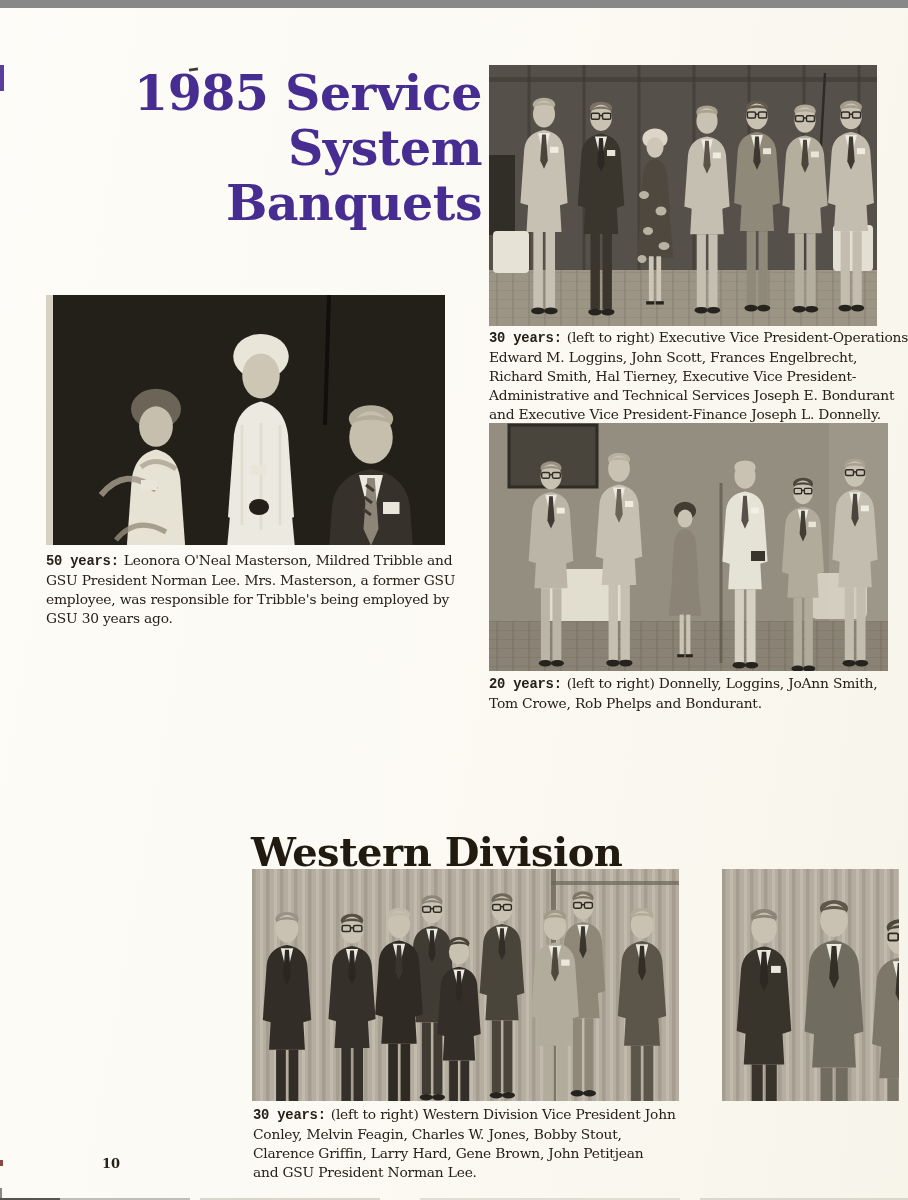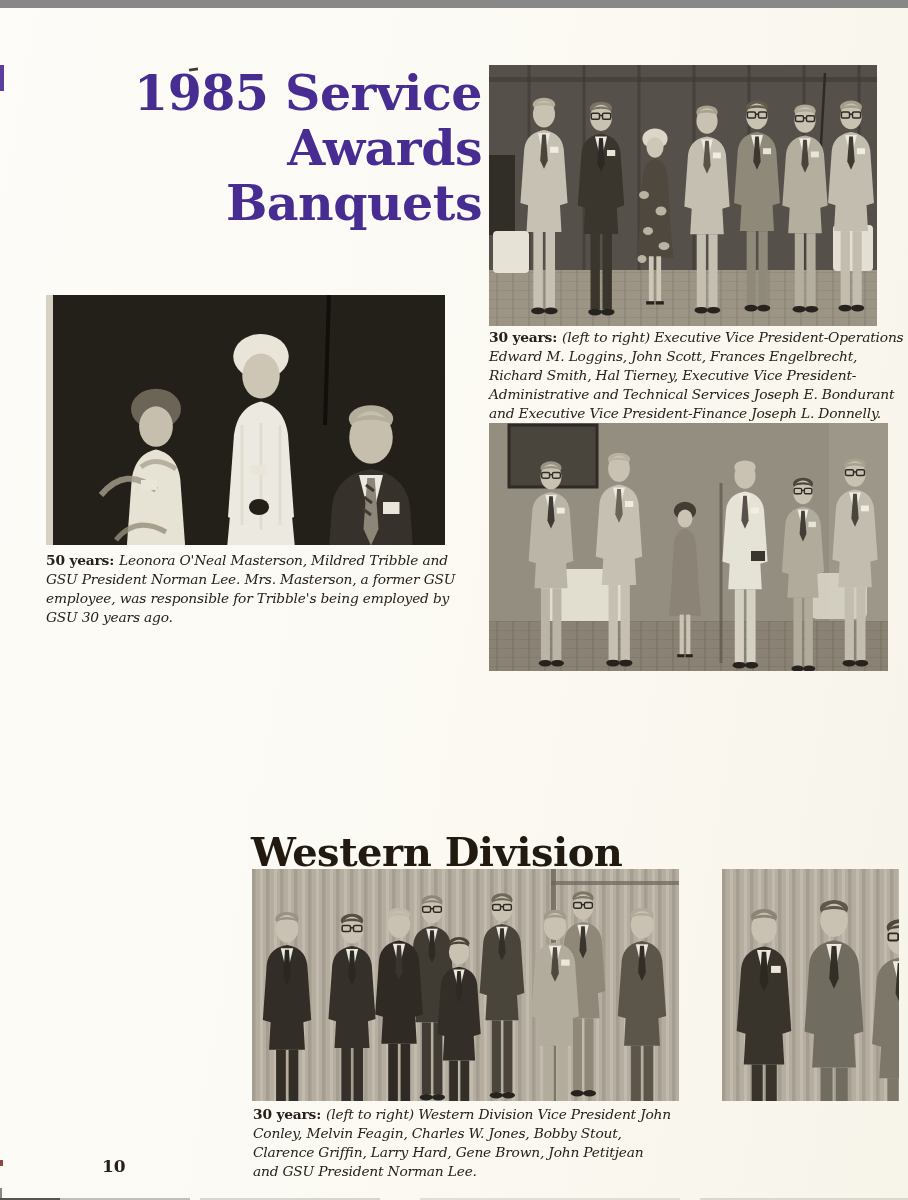--- a/index.html
+++ b/index.html
@@ -12,23 +12,23 @@
   .title{
     left:36px;top:58px;width:446px;text-align:right;
     font-weight:bold;font-size:49px;line-height:55px;letter-spacing:-0.5px;
     color:#472c92;
   }
   .heading{font-weight:bold;color:#211a10;letter-spacing:-0.5px;}
   .h-system{left:44px;top:237px;font-size:39px;}
   .h-western{left:251px;top:820px;font-size:40px;text-align:center;}
   .photo{display:block;}
   .caption{font-size:13.8px;line-height:19px;letter-spacing:-0.2px;color:#262019;}
-  .cap-lead{font-weight:bold;padding-right:5px;font-style:normal;}
-  .cap-body{font-style:italic;white-space:pre-line;}
-  .page-number{left:102px;top:1148px;font-size:17px;font-weight:bold;}
+  .cap-lead{font-weight:bold;padding-right:5px;font-style:normal;font-family:Liberation Mono, monospace;}
+  .cap-body{white-space:pre-line;}
+  .page-number{left:102px;top:1148px;font-size:13px;font-weight:bold;}
   .mark-purple{left:0;top:57px;width:4px;height:26px;background:#5a3f9f;}
   .mark-dash{left:189px;top:60px;width:9px;height:3px;background:#453a30;transform:rotate(-8deg);}
   .mark-edge1{left:0;top:1152px;width:3px;height:6px;background:#8a4a44;}
   .mark-edge2{left:0;top:1180px;width:2px;height:10px;background:#8a877c;}
   .bottom-strip{left:0;top:1190px;width:908px;height:10px;}
   .bottom-strip span{position:absolute;top:0;height:8px;display:block;}
 </style>
 </head>
 <body>
 
@@ -87,21 +87,21 @@
   <div class="abs bottom-strip">
     <span style="left:0;width:60px;background:#55544e;"></span>
     <span style="left:60px;width:130px;background:#9a978d;opacity:.6;"></span>
     <span style="left:200px;width:180px;background:#b5b2a6;opacity:.5;"></span>
     <span style="left:420px;width:260px;background:#c2bfb2;opacity:.45;"></span>
     <span style="left:700px;width:208px;background:#b0ac9f;opacity:.4;"></span>
   </div>
 
   <div class="abs title">
     <div>1985 Service</div>
-    <div>Awards Banquets</div>
+    <div>System Banquets</div>
   </div>
 
 
   <svg class="abs photo" style="left:46px;top:287px" width="399" height="250" viewBox="0 0 399 250">
     <rect width="399" height="250" fill="#232019"></rect>
     <rect x="0" y="0" width="7" height="250" fill="#d6d1c3"></rect>
     <line x1="283" y1="0" x2="279" y2="130" stroke="#110e0b" stroke-width="4"></line>
     <use href="#g-woman" transform="translate(42.5,83) scale(1.35)" style="--hair:#6b6457;--skin:#c6bfae;--dress:#e6e2d4"></use>
     <path d="M55,200 q25,-30 55,-5" stroke="#a09887" stroke-width="6" fill="none" opacity=".85"></path>
     <path d="M70,245 q20,-25 50,-8" stroke="#968e7c" stroke-width="5" fill="none" opacity=".8"></path>
@@ -165,20 +165,24 @@
     <line x1="232" y1="60" x2="232" y2="240" stroke="#5d574c" stroke-width="3" opacity=".7"></line>
     <use href="#g-man" transform="translate(26,30) scale(0.72)" style="--suit:#bab5a7;--hair:#999183;--tie:#3e3931;--glasses:#332f28;--badge:#efece1"></use>
     <use href="#g-man" transform="translate(92.5,21) scale(0.75)" style="--suit:#c5c0b2;--hair:#b8b1a1;--tie:#6b6456;--badge:#efece1"></use>
     <use href="#g-woman" transform="translate(166,74) scale(0.60)" style="--hair:#423c33;--skin:#cbc4b4;--dress:#8b8375"></use>
     <use href="#g-man" transform="translate(219.5,29) scale(0.73)" style="--suit:#e5e2d6;--hair:#c9c2b2;--tie:#57514a;--pants:#d4d0c2;--badge:#f2efe4"></use>
     <rect x="262" y="128" width="14" height="10" fill="#3a352d"></rect>
     <use href="#g-man" transform="translate(280,47) scale(0.68)" style="--suit:#b1ab9c;--hair:#4c463c;--tie:#433e35;--glasses:#2e2a24;--badge:#e8e4d8"></use>
     <use href="#g-man" transform="translate(329.5,27) scale(0.73)" style="--suit:#c2bdaf;--hair:#a9a190;--tie:#4a453b;--glasses:#2e2a24;--badge:#efece1"></use>
   </svg>
 
+  <div class="abs caption" style="left:489px;top:666px;width:420px">
+    <span class="cap-lead">20 years:</span><span class="cap-body">(left to right) Donnelly, Loggins, JoAnn Smith,
+Tom Crowe, Rob Phelps and Bondurant.</span>
+  </div>
 
   <div class="abs heading h-western">Western Division</div>
 
   <svg class="abs photo" style="left:252px;top:861px" width="427" height="232" viewBox="0 0 427 232">
     <rect width="427" height="232" fill="url(#pat-curtain)"></rect>
     <rect x="299" y="0" width="5" height="232" fill="#6b645a" opacity=".8"></rect>
     <rect x="299" y="12" width="128" height="4" fill="#6b645a" opacity=".7"></rect>
     <use href="#g-man" transform="translate(144,18) scale(0.72)" style="--suit:#413c33;--hair:#8d8577;--tie:#2e2a24;--glasses:#2c2822"></use>
     <use href="#g-man" transform="translate(214,16) scale(0.72)" style="--suit:#4a453b;--hair:#6f675a;--tie:#332f28;--glasses:#2c2822"></use>
     <use href="#g-man" transform="translate(295,14) scale(0.72)" style="--suit:#8f8878;--hair:#7d7566;--tie:#3a352d;--glasses:#2c2822"></use>

